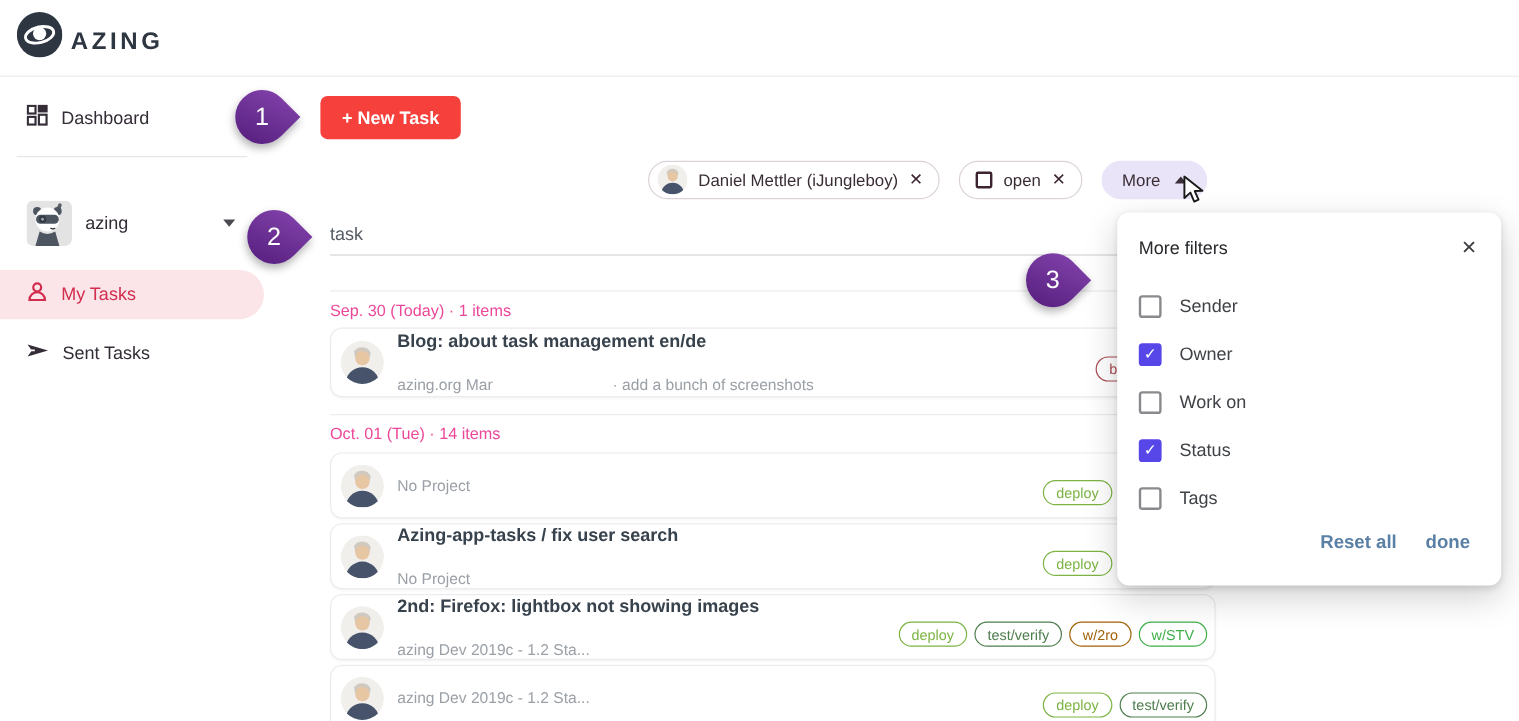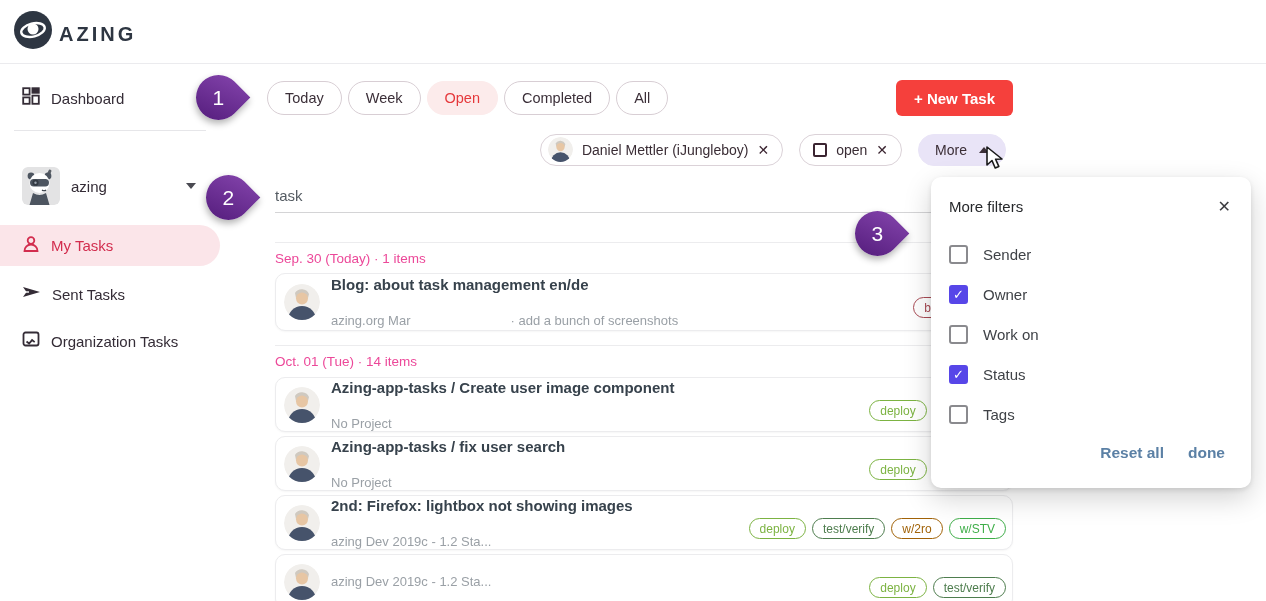--- a/index.html
+++ b/index.html
@@ -199,42 +199,26 @@
   <div class="nav-row nav-sent">
     <span>
       <svg width="19" height="18" viewBox="0 0 19 18">
         <path d="M1 4 L18 9 L1 14 L4.5 9 Z" fill="#342c36"></path>
         <path d="M1 9 h6" stroke="#ffffff" stroke-width="1.4"></path>
       </svg>
     </span>
     <span class="lbl">Sent Tasks</span>
   </div>
 
-  <div class="nav-row nav-org">
-    <span>
-      <svg width="18" height="18" viewBox="0 0 18 18" fill="none" stroke="#342c36" stroke-width="1.8">
-        <rect x="1.5" y="2.5" width="15" height="13" rx="2"></rect>
-        <path d="M4.5 11.5 l2.6 2 l3 -3.4 l2.6 2"></path>
-      </svg>
-    </span>
-    <span class="lbl">Organization Tasks</span>
-  </div>
 </div>
 
 <div class="main">
   <div class="content">
 
     <div class="toolbar">
-      <div class="pill-group">
-        <div class="pill">Today</div>
-        <div class="pill">Week</div>
-        <div class="pill active">Open</div>
-        <div class="pill">Completed</div>
-        <div class="pill">All</div>
-      </div>
       <button class="btn-newtask">+ New Task</button>
     </div>
 
     <div class="chips-row">
       <div class="chip">
         <span class="chip-avatar">
           <svg width="25" height="25" viewBox="0 0 36 36">
             <circle cx="18" cy="18" r="18" fill="#f1efec"></circle>
             <path d="M11 9 a8 8 0 0 1 14 1 l-1 4 a13 13 0 0 0 -12 0 z" fill="#cfc9c0"></path>
             <circle cx="18" cy="14.5" r="6" fill="#e7c6a4"></circle>
@@ -288,21 +272,20 @@
       <div class="task-card sm first">
         <span class="t-avatar">
           <svg width="36" height="36" viewBox="0 0 36 36">
             <circle cx="18" cy="18" r="18" fill="#f1efec"></circle>
             <path d="M11 9 a8 8 0 0 1 14 1 l-1 4 a13 13 0 0 0 -12 0 z" fill="#cfc9c0"></path>
             <circle cx="18" cy="14.5" r="6" fill="#e7c6a4"></circle>
             <path d="M4 36 a14 14 0 0 1 28 0z" fill="#46536b"></path>
           </svg>
         </span>
         <span class="t-text">
-          <span class="t-title">Azing-app-tasks / Create user image component</span>
           <span class="t-sub">
               <span>No Project</span>
             </span>
         </span>
         <span class="tags">
           <span class="tag tag-deploy">deploy</span>
           <span class="tag tag-testverify">test/verify</span>
         </span>
       </div>
 

